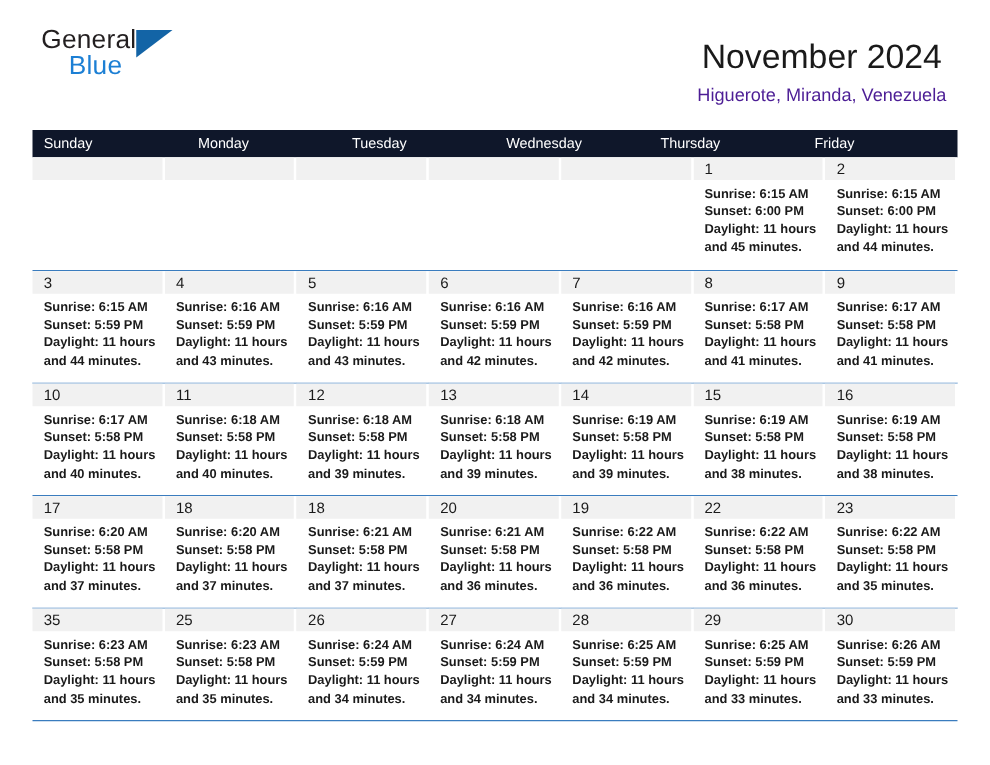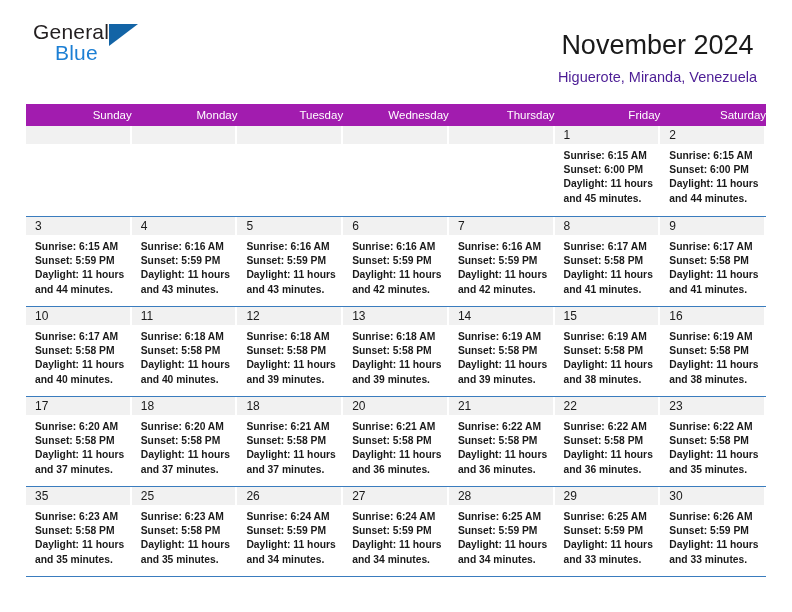--- a/index.html
+++ b/index.html
@@ -91,23 +91,22 @@
   
   .calendar {
     position: absolute;
     left: 26px;
     top: 104px;
     width: 740px;
   }
 
   .weekday-row {
     display: flex;
-    background: #a21caf;
+    background: #0f172a;
     height: 22px;
-    text-align: right;
   }
   .weekday {
     flex: 1 1 0;
     color: #ffffff;
     font-size: 11.5px;
     line-height: 22px;
     padding-left: 9px;
     box-sizing: border-box;
     white-space: nowrap;
   }
@@ -177,21 +176,20 @@
   </div>
 
   <div class="calendar">
     <div class="weekday-row" id="weekday-row">
         <div class="weekday">Sunday</div>
         <div class="weekday">Monday</div>
         <div class="weekday">Tuesday</div>
         <div class="weekday">Wednesday</div>
         <div class="weekday">Thursday</div>
         <div class="weekday">Friday</div>
-        <div class="weekday">Saturday</div>
       </div>
     <div id="weeks-container">
         <div class="week-row first">
           <div class="day-cell empty">
             <div class="band"></div>
             <div class="day-num"></div>
             <div class="day-info"></div>
           </div>
           <div class="day-cell empty">
             <div class="band"></div>
@@ -414,21 +412,21 @@
             <div class="day-num">20</div>
             <div class="day-info">
               <div>Sunrise: 6:21 AM</div>
               <div>Sunset: 5:58 PM</div>
               <div>Daylight: 11 hours</div>
               <div>and 36 minutes.</div>
             </div>
           </div>
           <div class="day-cell">
             <div class="band"></div>
-            <div class="day-num">21</div>
+            <div class="day-num">19</div>
             <div class="day-info">
               <div>Sunrise: 6:22 AM</div>
               <div>Sunset: 5:58 PM</div>
               <div>Daylight: 11 hours</div>
               <div>and 36 minutes.</div>
             </div>
           </div>
           <div class="day-cell">
             <div class="band"></div>
             <div class="day-num">22</div>

